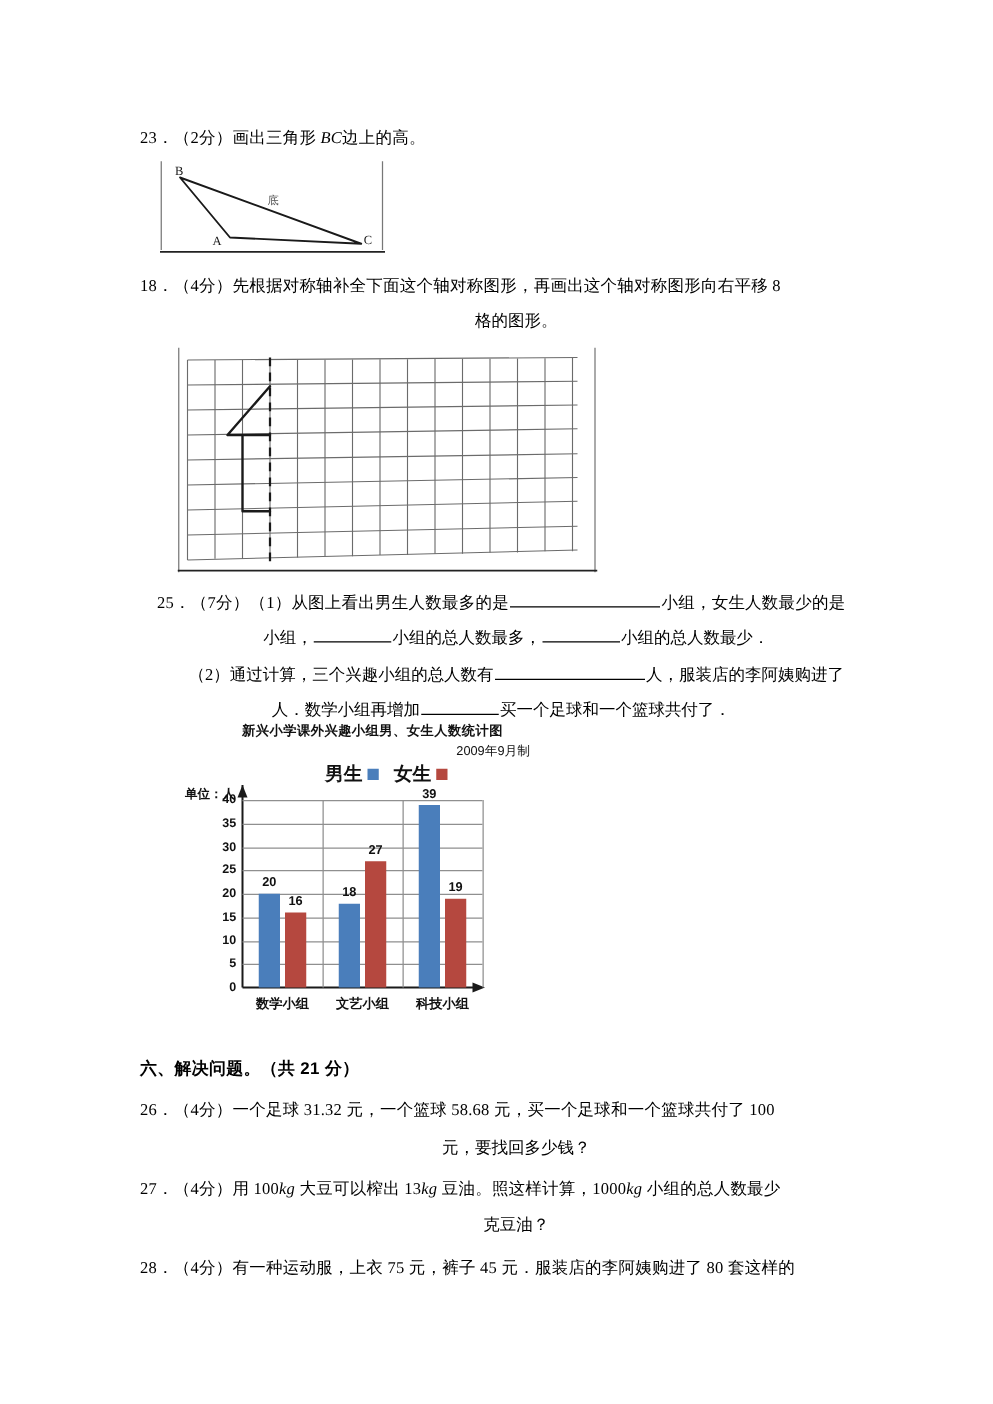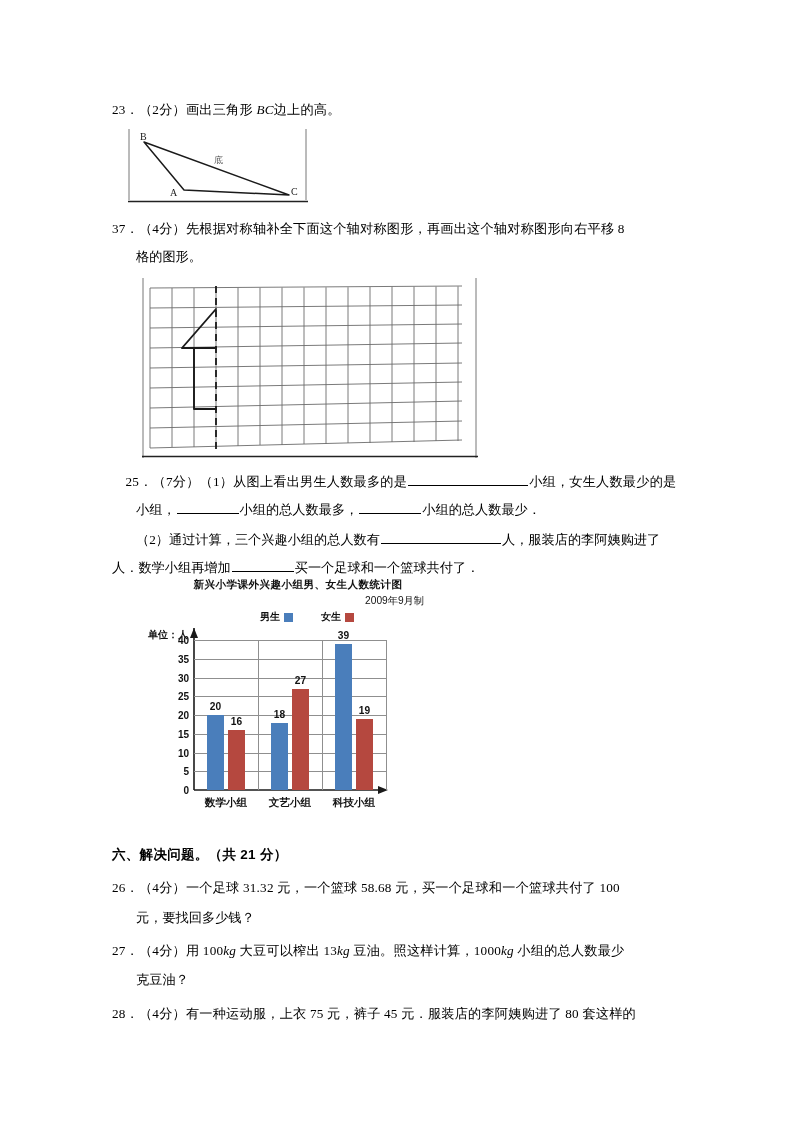--- a/index.html
+++ b/index.html
@@ -34,20 +34,21 @@
   }
   .q .num {
     display: inline;
   }
   .q-indent {
     position: absolute;
     left: 136px;
     width: 554px;
     font-size: 13.2px;
     line-height: 28px;
+    text-align: center;
   }
   .ital {
     font-style: italic;
   }
   .blank-med {
     display: inline-block;
     width: 120px;
     border-bottom: 1px solid #000;
     height: 13px;
     margin: 0 1px;
@@ -115,23 +116,23 @@
     font-size: 10.2px;
     font-weight: normal;
     font-family: "Liberation Sans", "DejaVu Sans", sans-serif;
     color: #111;
   }
   .chart-legend {
     position: absolute;
     left: 110px;
     top: 32px;
     display: flex;
-    gap: 28px;
+    gap: 12px;
     align-items: center;
-    font-size: 10px;
+    font-size: 15px;
     font-family: "Liberation Sans", "DejaVu Sans", sans-serif;
     font-weight: bold;
     color: #111;
   }
   .legend-item {
     display: flex;
     align-items: center;
     gap: 4px;
   }
   .legend-swatch {
@@ -218,21 +219,21 @@
       <line x1="0" y1="73.5" x2="180" y2="73.5" stroke="#222" stroke-width="1.4"></line>
       <polygon points="16,14 56,62 161,67" fill="none" stroke="#1a1a1a" stroke-width="1.5" stroke-linejoin="round"></polygon>
       <text x="12" y="12" font-family="'Liberation Serif',serif" font-size="10" fill="#1a1a1a">B</text>
       <text x="42" y="68" font-family="'Liberation Serif',serif" font-size="10" fill="#1a1a1a">A</text>
       <text x="163" y="67" font-family="'Liberation Serif',serif" font-size="10" fill="#1a1a1a">C</text>
       <text x="86" y="35" font-family="'DejaVu Sans',sans-serif" font-size="9" fill="#555">底</text>
     </svg>
   </div>
 
   <div class="q" style="top:215px;">
-    <span class="num">37．</span><span>（4分）</span><span>先根据对称轴补全下面这个轴对称图形，再画出这个轴对称图形向右平移 8</span>
+    <span class="num">18．</span><span>（4分）</span><span>先根据对称轴补全下面这个轴对称图形，再画出这个轴对称图形向右平移 8</span>
   </div>
   <div class="q-indent" style="top:243px;">
     <span>格的图形。</span>
   </div>
 
   <div id="fig-grid">
     <svg width="336" height="180" viewBox="0 0 336 180">
       <line x1="1" y1="0" x2="1" y2="180" stroke="#777" stroke-width="1"></line>
       <line x1="334" y1="0" x2="334" y2="180" stroke="#777" stroke-width="1"></line>
       <line x1="0" y1="178.5" x2="336" y2="178.5" stroke="#222" stroke-width="1.4"></line>

